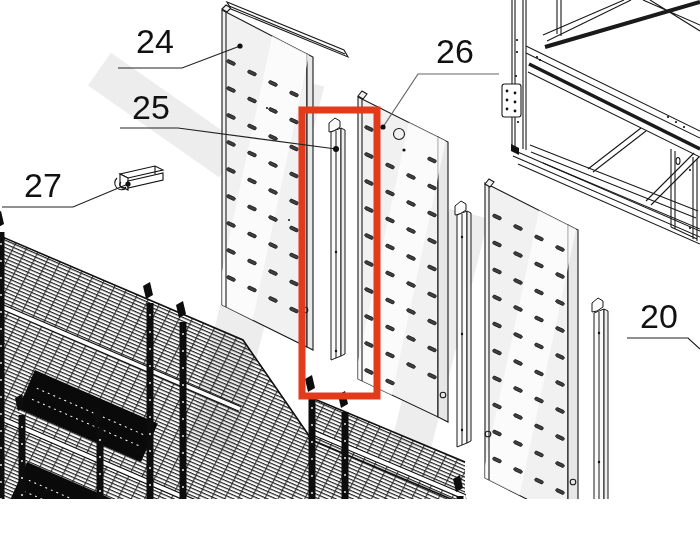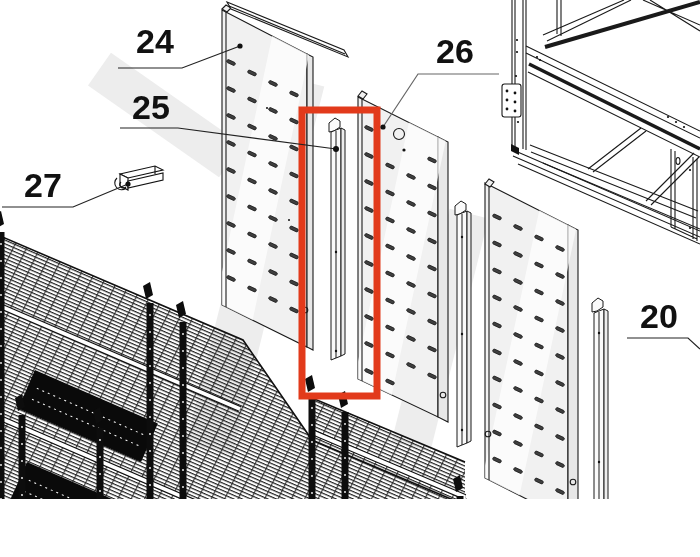--- a/index.html
+++ b/index.html
@@ -1,17 +1,17 @@
 <!DOCTYPE html>
 <html><head>
 <meta charset="utf-8">
 <style>
   html,body{margin:0;padding:0;background:#fff;}
   .stage{position:relative;width:700px;height:499px;background:#ffffff;overflow:hidden;
-         font-family:"Liberation Sans",sans-serif;font-weight:bold;}
+         font-family:"Liberation Sans",sans-serif;}
   svg{display:block;}
   text.callout{font-family:"Liberation Sans",sans-serif;font-size:34px;fill:#111;}
 </style>
 </head>
 <body>
 
 <div class="stage">
 <svg width="700" height="557" viewBox="0 0 700 557">
   <defs>
     <pattern id="meshA" patternUnits="userSpaceOnUse" width="7" height="3.4" patternTransform="rotate(23.5)">

